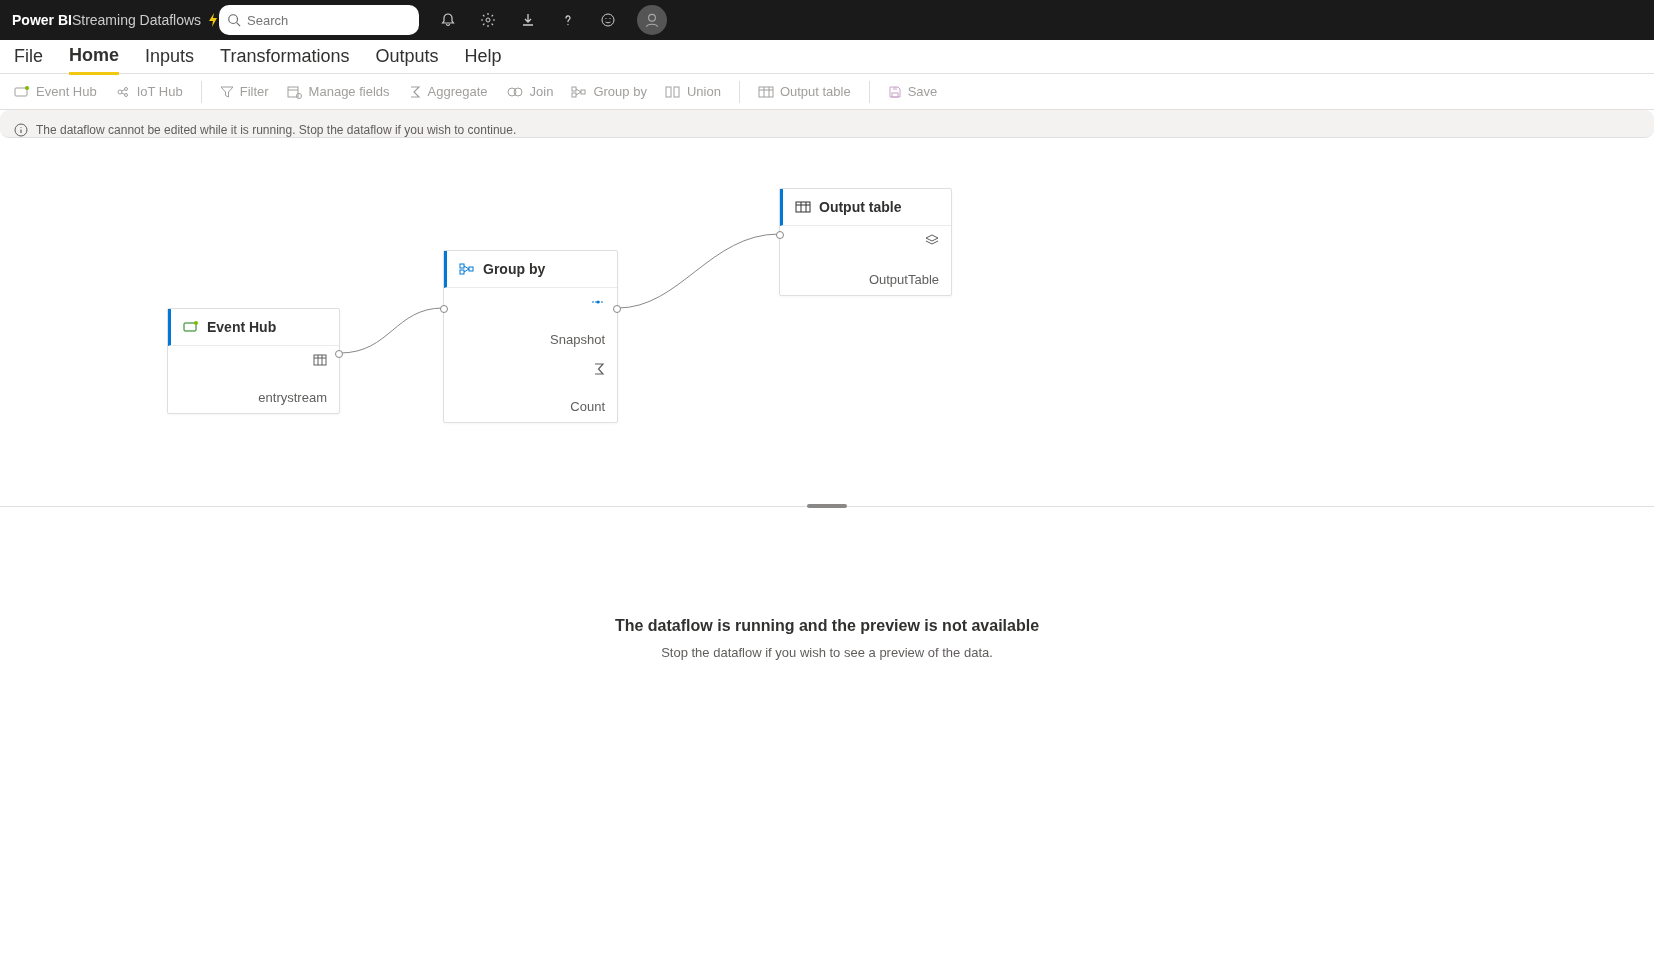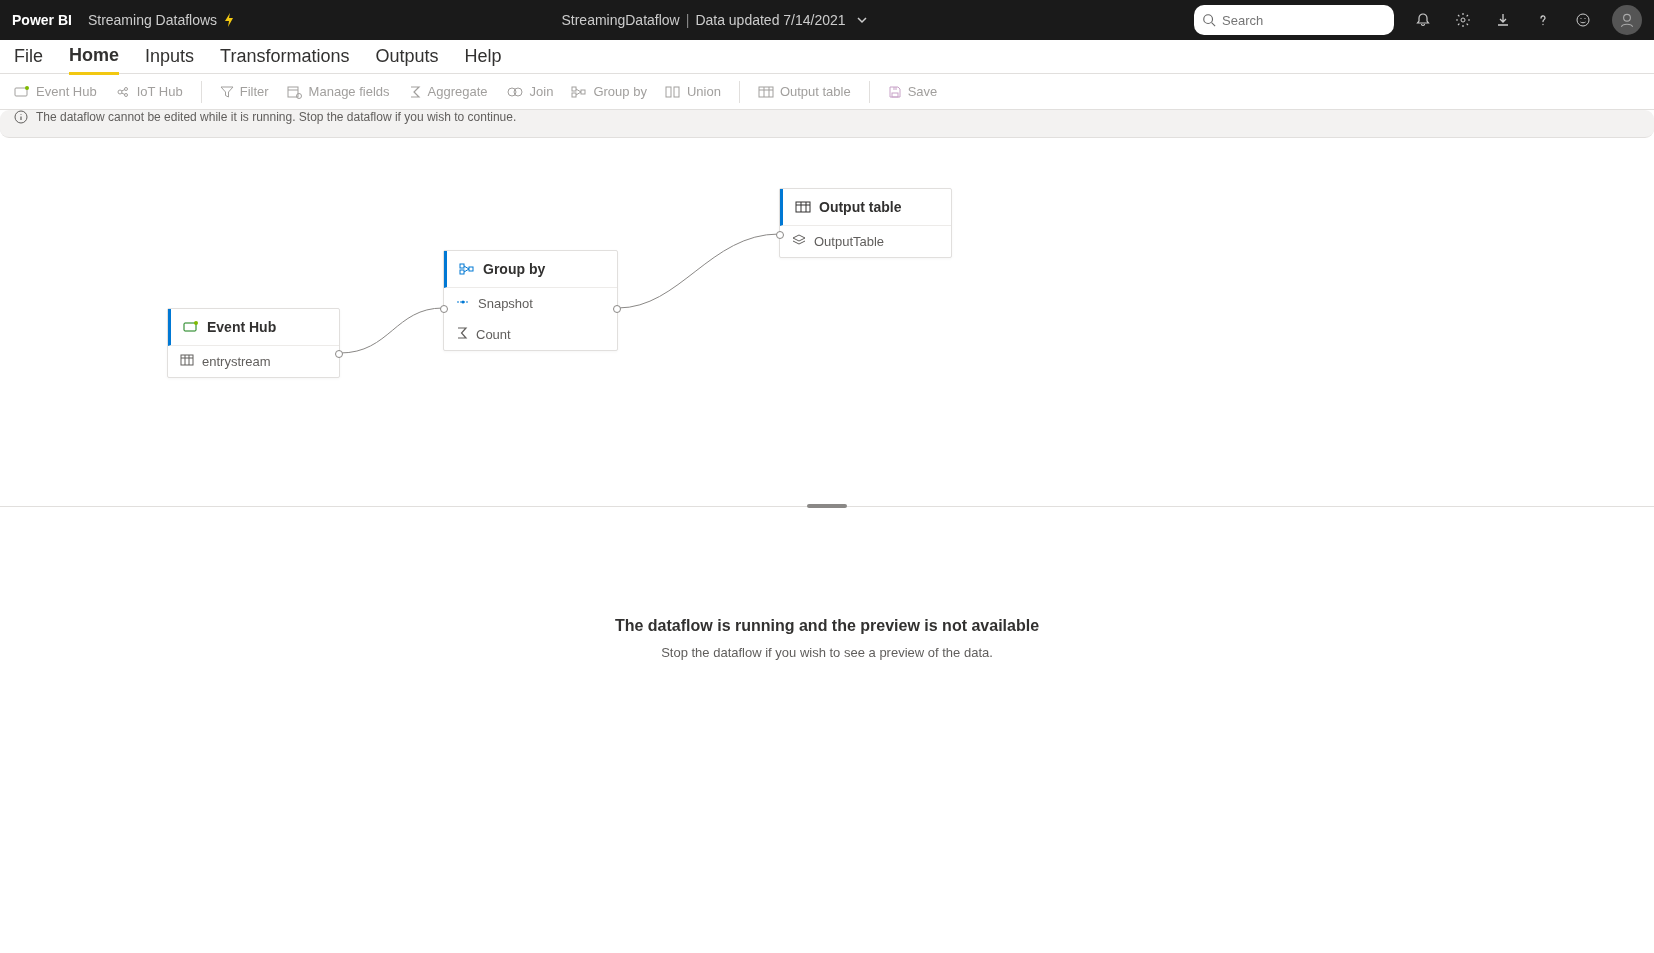--- a/index.html
+++ b/index.html
@@ -1,44 +1,44 @@
 <!DOCTYPE html>
 <html><head>
 <meta charset="utf-8">
 <style>
   * { margin:0; padding:0; box-sizing:border-box; font-family:"Segoe UI", Arial, sans-serif; }
   body { width:1654px; height:953px; background:#fff; overflow:hidden; color:#323130; }
   
   .topbar { height:40px; background:#1a1a1a; color:#fff; display:flex; align-items:center; padding:0 12px; }
-  .topbar .brand { font-weight:600; font-size:14px; margin-right:16px; }
+  .topbar .brand { font-weight:600; font-size:14px; margin-right:0; }
   .topbar .subtitle { font-size:14px; color:#ccc; display:flex; align-items:center; gap:6px; }
   .topbar .center { flex:1; display:flex; justify-content:center; align-items:center; gap:6px; font-size:14px; color:#ccc; }
   .topbar .center .sep { opacity:.6; }
   .topbar .center .chev { margin-left:4px; }
   .topbar .right { display:flex; align-items:center; gap:18px; }
   .search { background:#fff; border-radius:10px; width:200px; height:30px; display:flex; align-items:center; padding:8px 8px; gap:6px; }
   .search input { border:none; outline:none; font-size:13px; width:100%; color:#666; }
   .icon-btn { width:22px; height:22px; display:flex; align-items:center; justify-content:center; cursor:pointer; }
   .avatar { width:30px; height:30px; background:#555; border-radius:50%; display:flex; align-items:center; justify-content:center; }
   
   .tabs { height:34px; border-bottom:1px solid #e1dfdd; display:flex; align-items:center; padding:0 14px; gap:26px; font-size:18px; }
   .tab { padding:6px 0; cursor:pointer; color:#323130; }
   .tab.active { font-weight:600; border-bottom:3px solid #f2c811; margin-bottom:-1px; }
   
   .ribbon { height:36px; border-bottom:1px solid #e1dfdd; display:flex; align-items:center; padding:0 14px; gap:18px; font-size:13px; color:#a19f9d; }
   .ribbon .vsep { width:1px; height:22px; background:#e1dfdd; }
   .ribbon .ritem { display:flex; align-items:center; gap:6px; cursor:default; }
   
-  .banner { height:28px; background:#f3f2f1; border-bottom:1px solid #e1dfdd; display:flex; align-items:flex-start; padding:0 14px; gap:8px; font-size:12px; color:#605e5c;border-radius:9px; }
+  .banner { height:28px; background:#f3f2f1; border-bottom:1px solid #e1dfdd; display:flex; align-items:flex-end; padding:0 14px; gap:8px; font-size:12px; color:#605e5c;border-radius:9px; }
   
   .canvas { position:relative; height:368px; background:#fff; }
   .canvas svg.edges { position:absolute; top:0; left:0; width:100%; height:100%; pointer-events:none; }
   .node { position:absolute; background:#fff; border:1px solid #e1dfdd; border-radius:2px; box-shadow:0 1px 3px rgba(0,0,0,.04); }
   .node .header { display:flex; align-items:center; gap:8px; padding:10px 12px; border-bottom:1px solid #edebe9; border-left:3px solid #0078d4; font-weight:600; font-size:14px; }
-  .node .row { display:flex; align-items:flex-start; gap:8px; padding:8px 12px; font-size:13px; color:#605e5c; }
+  .node .row { display:flex; align-items:flex-end; gap:24px; padding:8px 12px; font-size:13px; color:#605e5c;flex-direction:column; }
   .port { position:absolute; width:8px; height:8px; background:#fff; border:1px solid #8a8886; border-radius:50%; }
   .port.out { right:-4px; }
   .port.in  { left:-4px; }
   .drag-handle { position:absolute; left:50%; transform:translateX(-50%); width:40px; height:4px; background:#8a8886; border-radius:2px; }
   
   .bottom { border-top:1px solid #e1dfdd; }
   .btabs { height:42px; display:flex; align-items:center; padding:0 34px; gap:30px; border-bottom:1px solid #edebe9; font-size:15px; }
   .btab { padding:8px 0; cursor:pointer; color:#605e5c; }
   .btab.active { font-weight:600; color:#323130; border-bottom:3px solid #f2c811; margin-bottom:-1px; }
   .btabs .spacer { flex:1; }
@@ -53,30 +53,20 @@
 <div class="topbar">
   <div class="brand">Power BI</div>
   <div class="subtitle">
     <span>Streaming Dataflows</span>
     <span>
       <svg width="12" height="14" viewBox="0 0 12 14">
           <path d="M7 0 L2 8 H6 L5 14 L10 5 H6 Z" fill="#f2c811"></path>
         </svg>
     </span>
   </div>
-  <div class="center">
-    <span>StreamingDataflow</span>
-    <span class="sep">|</span>
-    <span>Data updated 7/14/2021</span>
-    <span class="chev">
-      <svg width="12" height="12" viewBox="0 0 12 12">
-          <path d="M2 4 L6 8 L10 4" stroke="#ccc" stroke-width="1.5" fill="none"></path>
-        </svg>
-    </span>
-  </div>
   <div class="right">
     <div class="search">
       <span>
         <svg width="14" height="14" viewBox="0 0 16 16">
             <circle cx="7" cy="7" r="5" stroke="#666" stroke-width="1.3" fill="none"></circle>
             <line x1="11" y1="11" x2="15" y2="15" stroke="#666" stroke-width="1.3"></line>
           </svg>
       </span>
       <input placeholder="Search" style="">
     </div>

